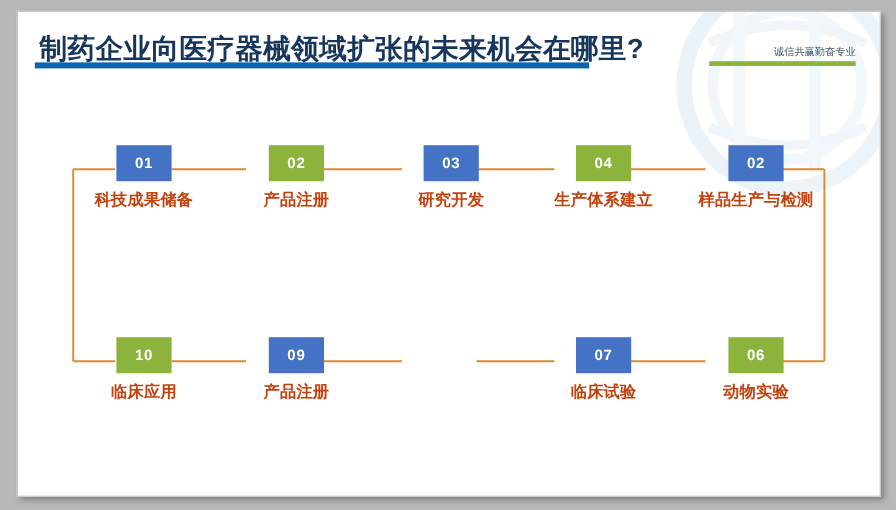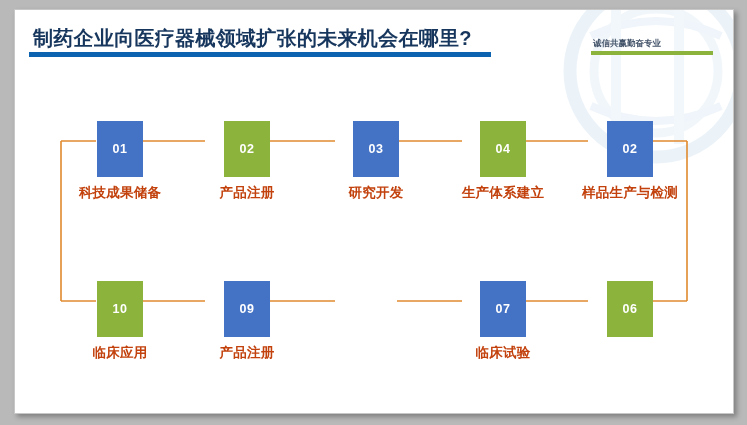--- a/index.html
+++ b/index.html
@@ -36,21 +36,21 @@
     height: 190px;
     opacity: 0.55;
     pointer-events: none;
   }
 
   
   .title {
     position: absolute;
     left: 18px;
     top: 15px;
-    font-size: 20px;
+    font-size: 23px;
     font-weight: bold;
     color: #17365d;
     letter-spacing: 0.3px;
     white-space: nowrap;
   }
   .title-rule {
     position: absolute;
     left: 14px;
     top: 42px;
     width: 462px;
@@ -58,23 +58,23 @@
     background: #0c63b0;
   }
 
   
   .slogan {
     position: absolute;
     left: 578px;
     top: 28px;
     width: 120px;
     display: flex;
-    justify-content: flex-start;
+    justify-content: flex-end;
     font-size: 8.5px;
-    font-weight: bold;
+    font-weight: normal;
     color: #44546a;
     white-space: nowrap;
   }
   .slogan-rule {
     position: absolute;
     left: 576px;
     top: 41px;
     width: 122px;
     height: 4px;
     background: #8cb43c;
@@ -94,21 +94,21 @@
     top: 0;
   }
 
   .node {
     position: absolute;
     width: 120px;
     text-align: center;
   }
   .node-box {
     width: 46px;
-    height: 56px;
+    height: 30px;
     margin: 0 auto;
     display: flex;
     align-items: center;
     justify-content: center;
     font-size: 12.5px;
     font-weight: bold;
     color: #ffffff;
     letter-spacing: 0.6px;
   }
   .node-box.blue  { background: #4472c4; }
@@ -209,16 +209,17 @@
     </div>
 
 
     <div class="node" style="left:428px; top:271px;">
       <div class="node-box blue">07</div>
       <div class="node-label">临床试验</div>
     </div>
 
     <div class="node" style="left:555px; top:271px;">
       <div class="node-box green">06</div>
+      <div class="node-label">动物实验</div>
     </div>
 
   </div>
 </div>
 
 </body></html>

